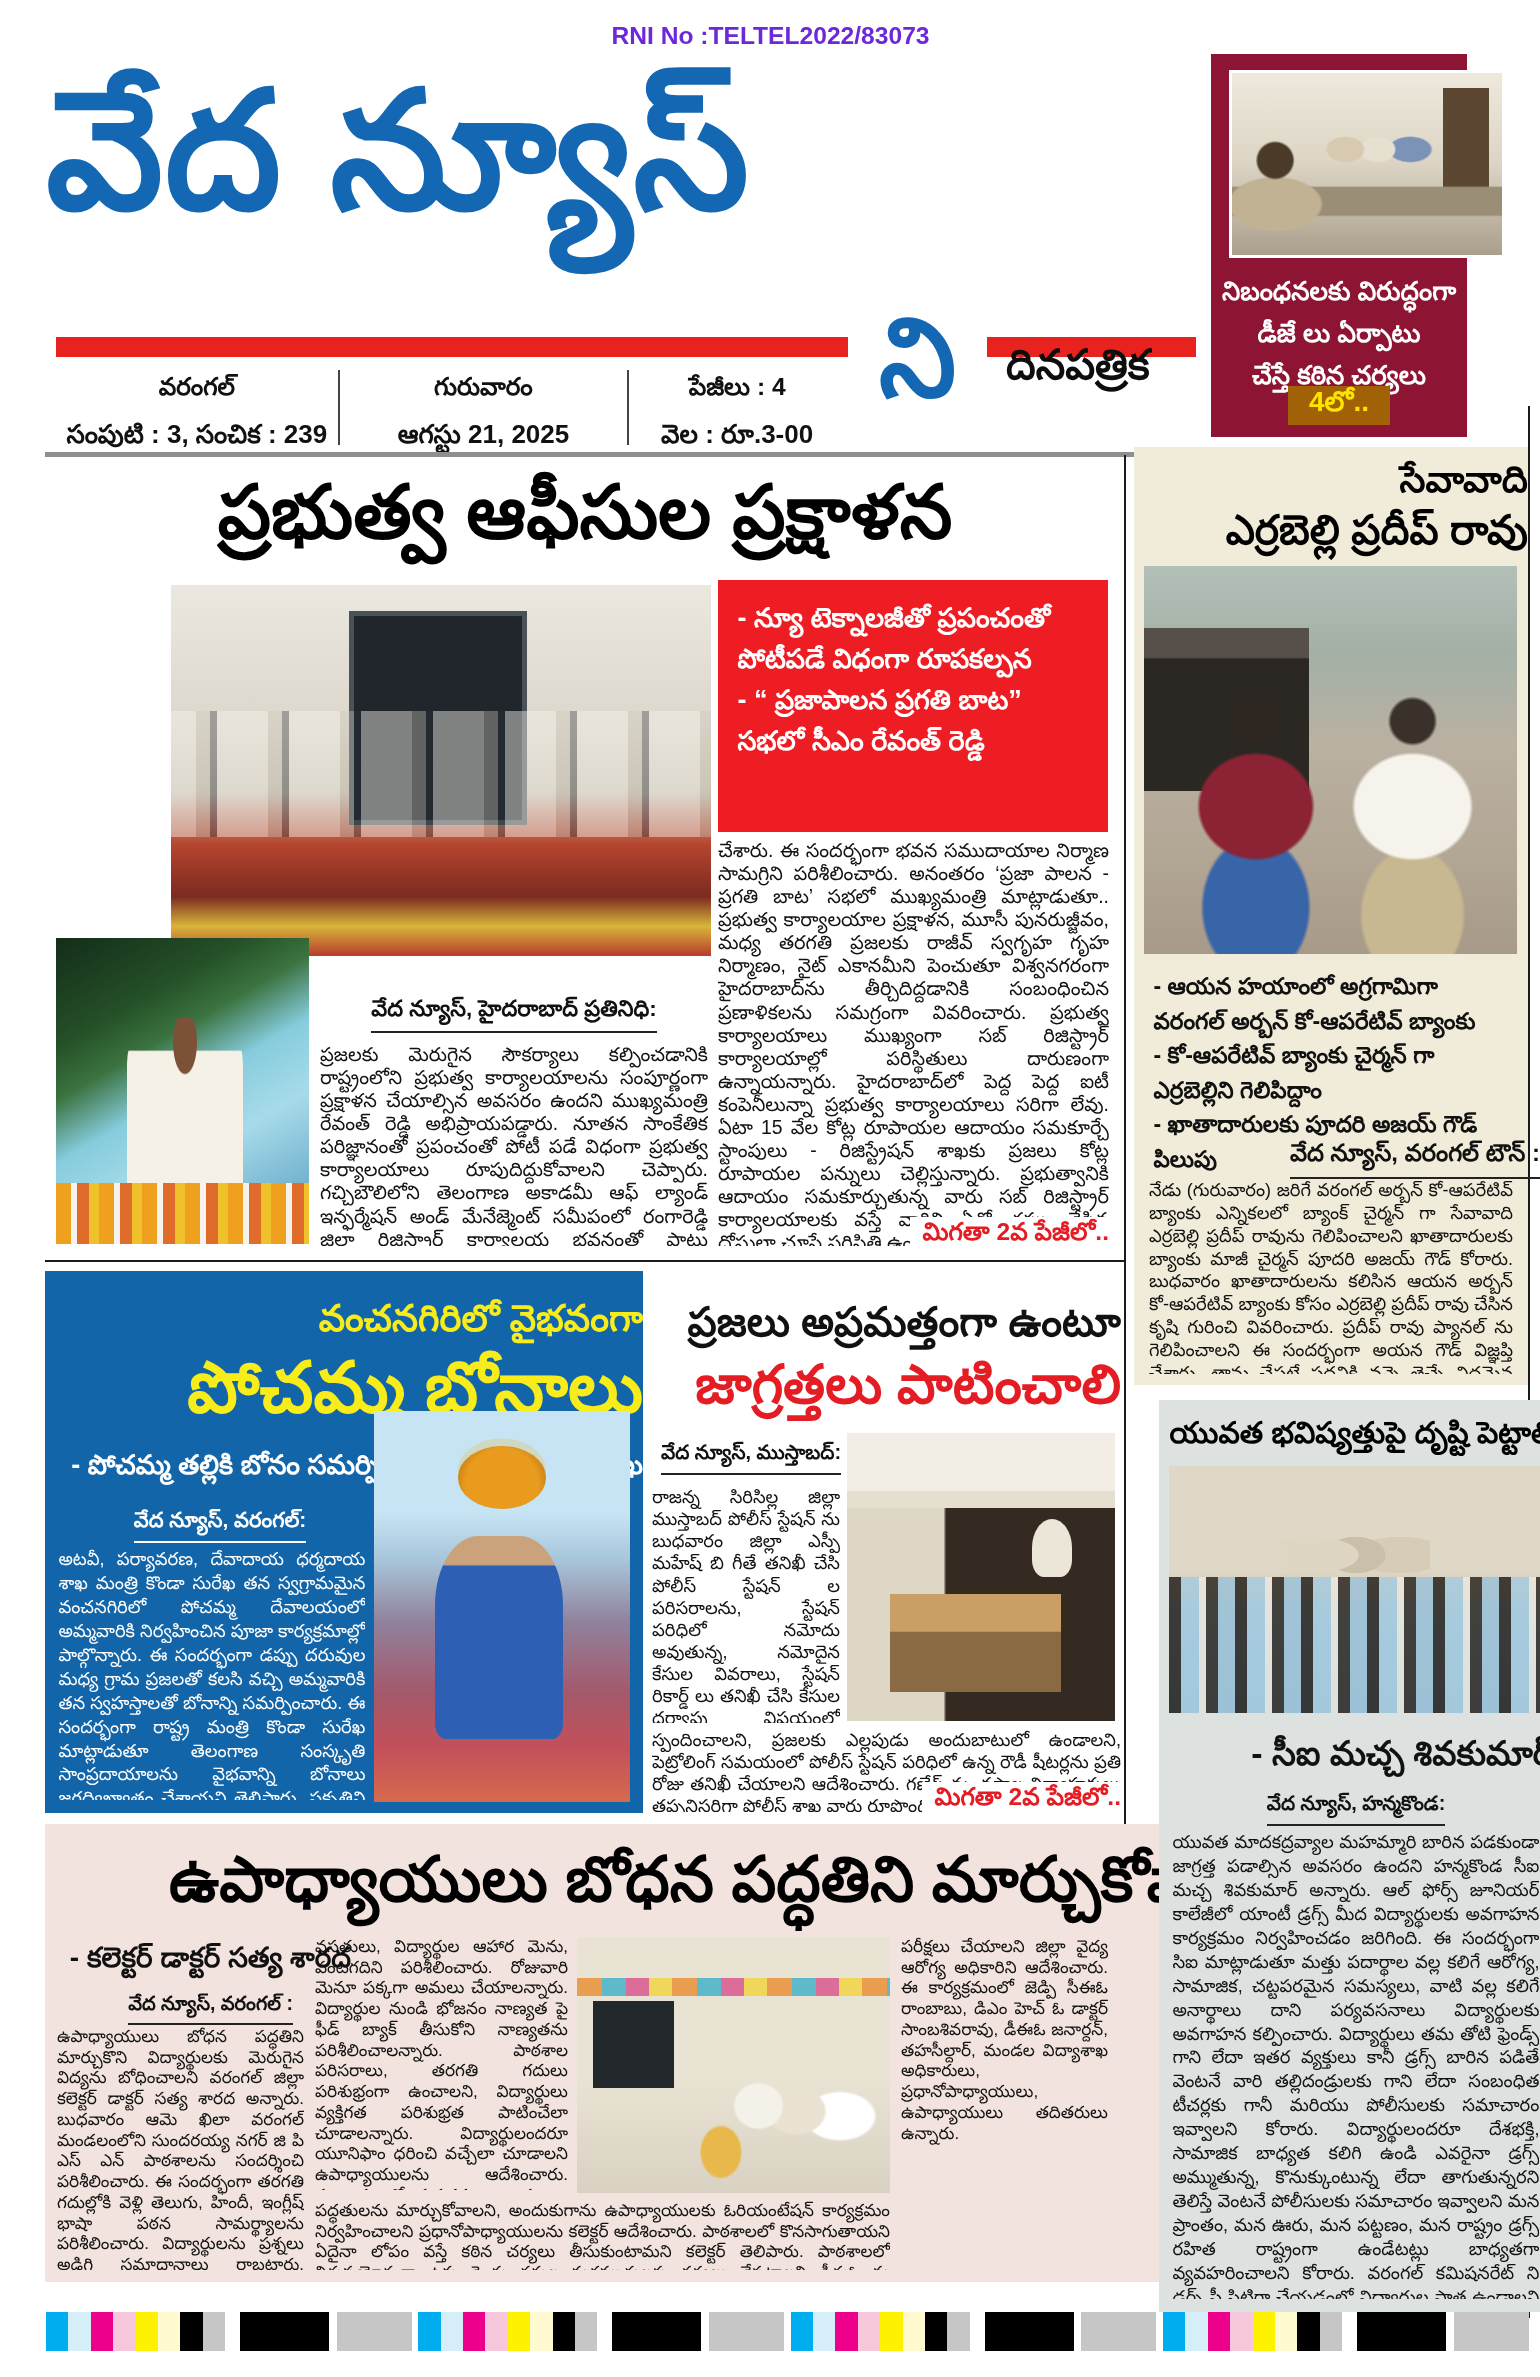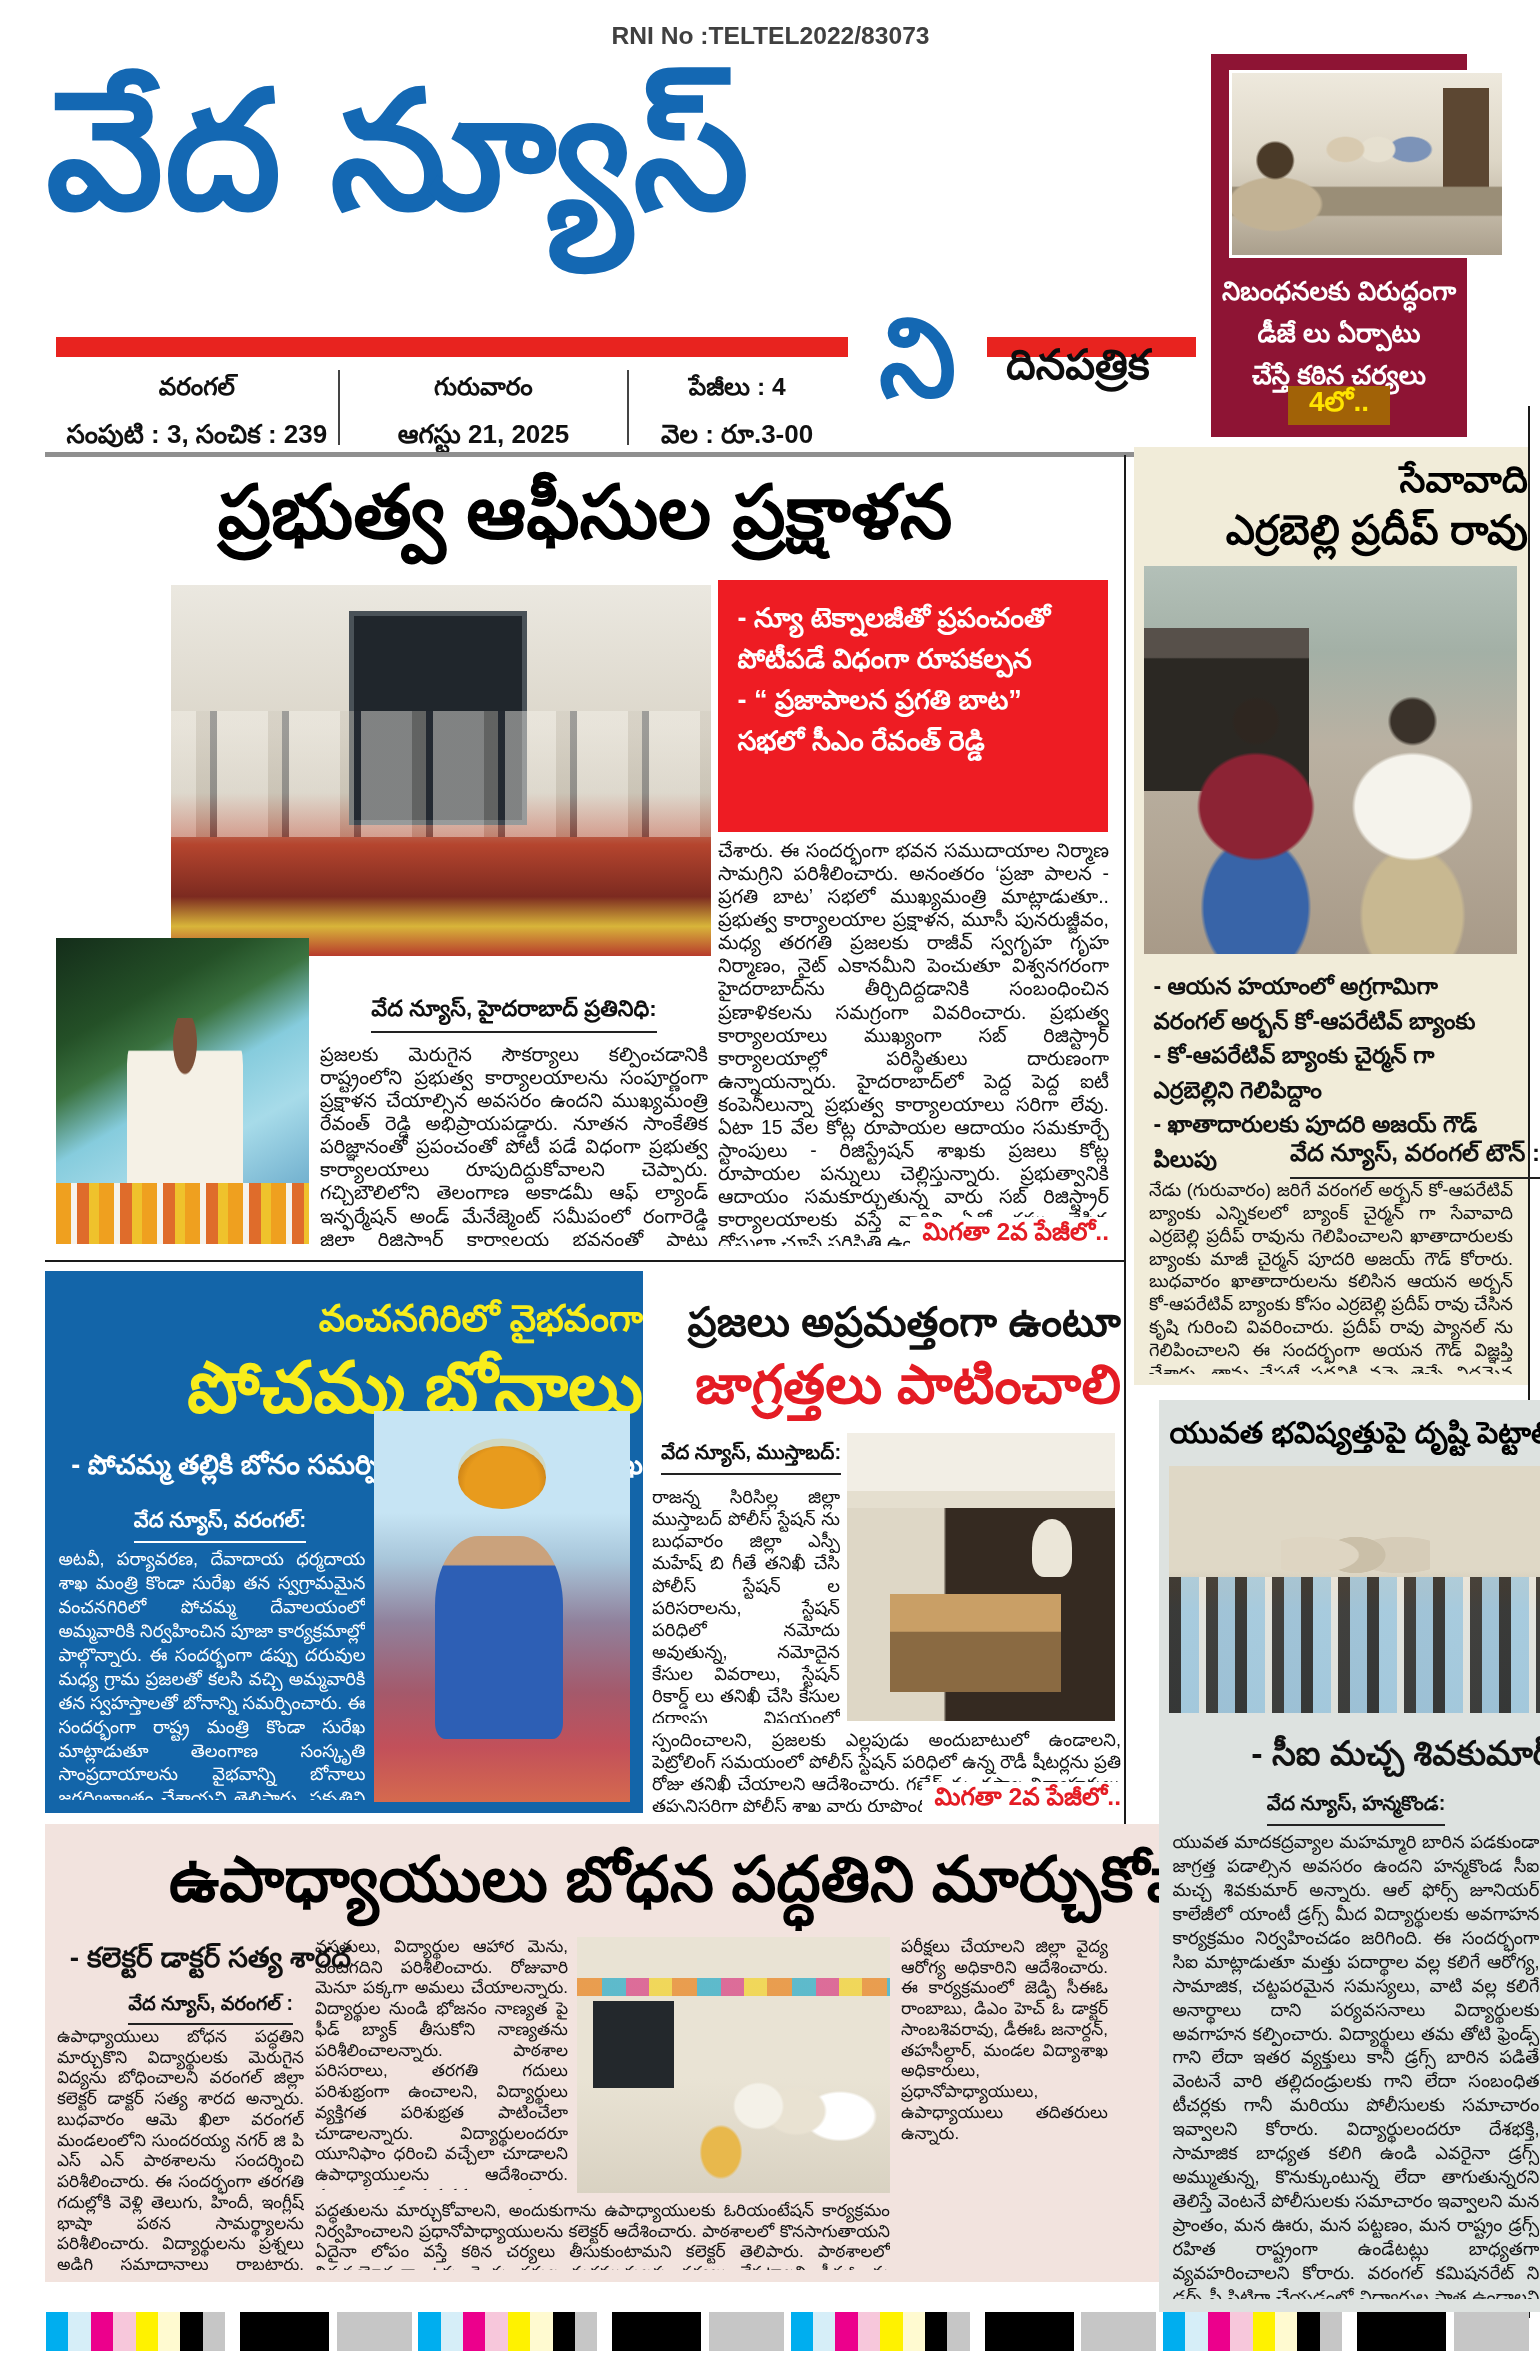--- a/index.html
+++ b/index.html
@@ -5,21 +5,21 @@
   html,body{margin:0;padding:0;background:#ffffff;}
   body{font-family:"Liberation Sans","DejaVu Sans",sans-serif;color:#111;}
   #page{position:relative;width:1541px;height:2377px;background:#fff;overflow:hidden;}
   .abs{position:absolute;}
   .center{text-align:right;}
   .u{border-bottom:2.2px solid #222;padding-bottom:3.7px;display:inline-block;}
   .photo{position:absolute;overflow:hidden;background-size:cover;}
   .jt{text-align:justify;overflow:hidden;}
 
   
-  .rni{top:22.4px;left:0;width:1541px;text-align:center;font-size:24.6px;font-weight:600;color:#404040;}
+  .rni{top:22.4px;left:0;width:1541px;text-align:center;font-size:24.6px;font-weight:600;color:#6d28d9;}
   .masthead{top:49px;left:46px;width:1154px;height:247px;display:flex;align-items:center;overflow:hidden;
             color:#1468b3;font-size:165px;font-weight:800;letter-spacing:1.5px;white-space:nowrap;}
   .red-bar{top:337px;left:56px;width:1140px;height:20px;background:#e8231f;}
   .logo-box{top:291px;left:848px;width:139px;height:134px;background:#fff;display:flex;align-items:center;justify-content:center;}
   .logo-glyph{color:#1468b3;font-size:110px;font-weight:900;line-height:1;}
   .daily-label{top:341px;left:1006px;width:191px;font-size:42px;font-weight:800;color:#0d0d0d;}
   .info-bar{top:370px;left:56px;width:789px;height:75px;display:flex;}
   .info-cell{text-align:center;padding-top:1.5px;}
   .info-cell.c1{width:282px;}
   .info-cell.c2{width:288px;border-left:2.2px solid #444;}

